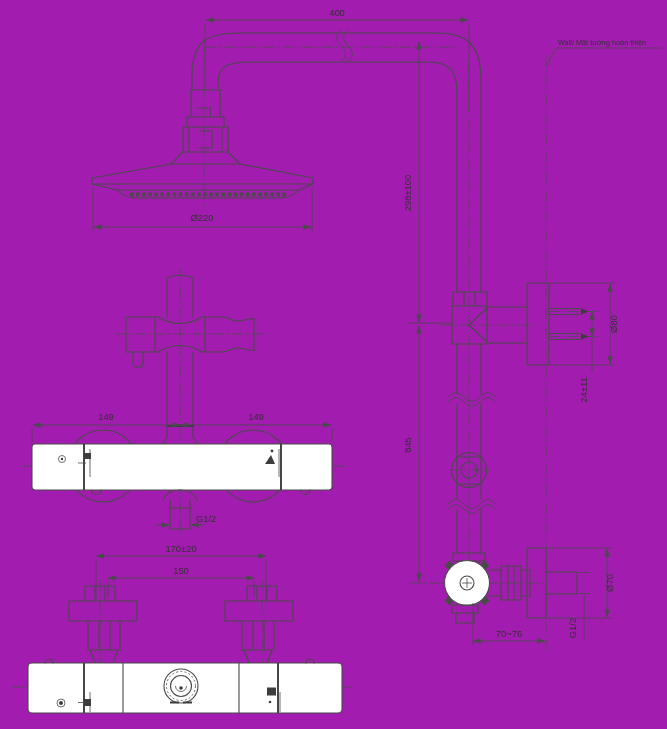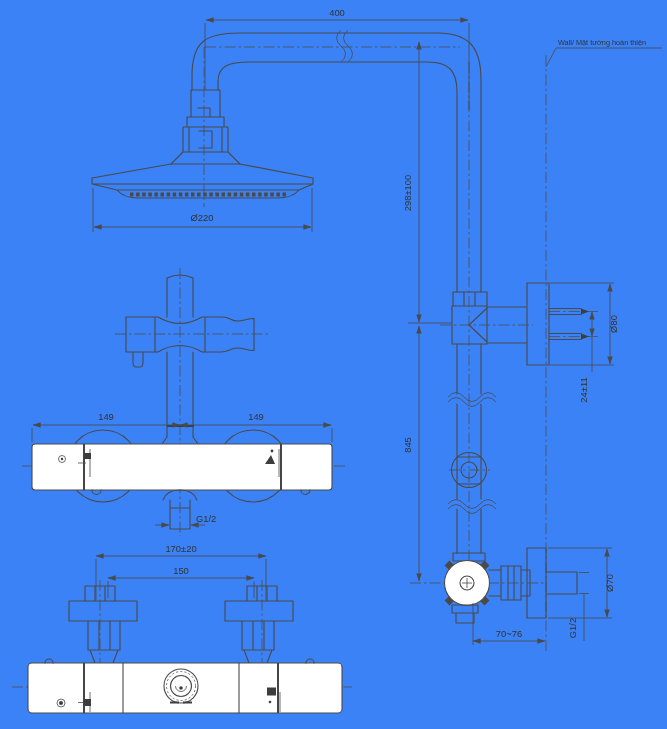--- a/index.html
+++ b/index.html
@@ -1,16 +1,16 @@
 <!DOCTYPE html>
 <html><head>
 <meta charset="utf-8">
 <style>
   html,body{margin:0;padding:0;background:#ffffff;}
-  .stage{width:667px;height:729px;background:#3b82f6;position:relative;overflow:hidden;}
+  .stage{width:667px;height:729px;background:#a21caf;position:relative;overflow:hidden;}
   svg{display:block;}
   .ln{stroke:#4a4a4a;stroke-width:1.1;fill:none;stroke-linecap:round;stroke-linejoin:round;}
   .lnb{stroke:#3d3d3d;stroke-width:1.9;fill:none;stroke-linecap:butt;}
   .lnw{stroke:#4a4a4a;stroke-width:1.1;fill:#ffffff;}
   .thin{stroke:#4a4a4a;stroke-width:0.8;fill:none;}
   .cl{stroke:#4f4f4f;stroke-width:0.8;fill:none;stroke-dasharray:11 3 2.5 3;}
   .dim{stroke:#4a4a4a;stroke-width:0.85;fill:none;}
   .ext{stroke:#4a4a4a;stroke-width:0.8;fill:none;}
   .nozzle{stroke:#4a4a4a;stroke-width:4;fill:none;stroke-dasharray:3.5 2.6;}
   .stip{stroke:#6a6a6a;stroke-width:1;fill:none;stroke-dasharray:2 2.2;}

